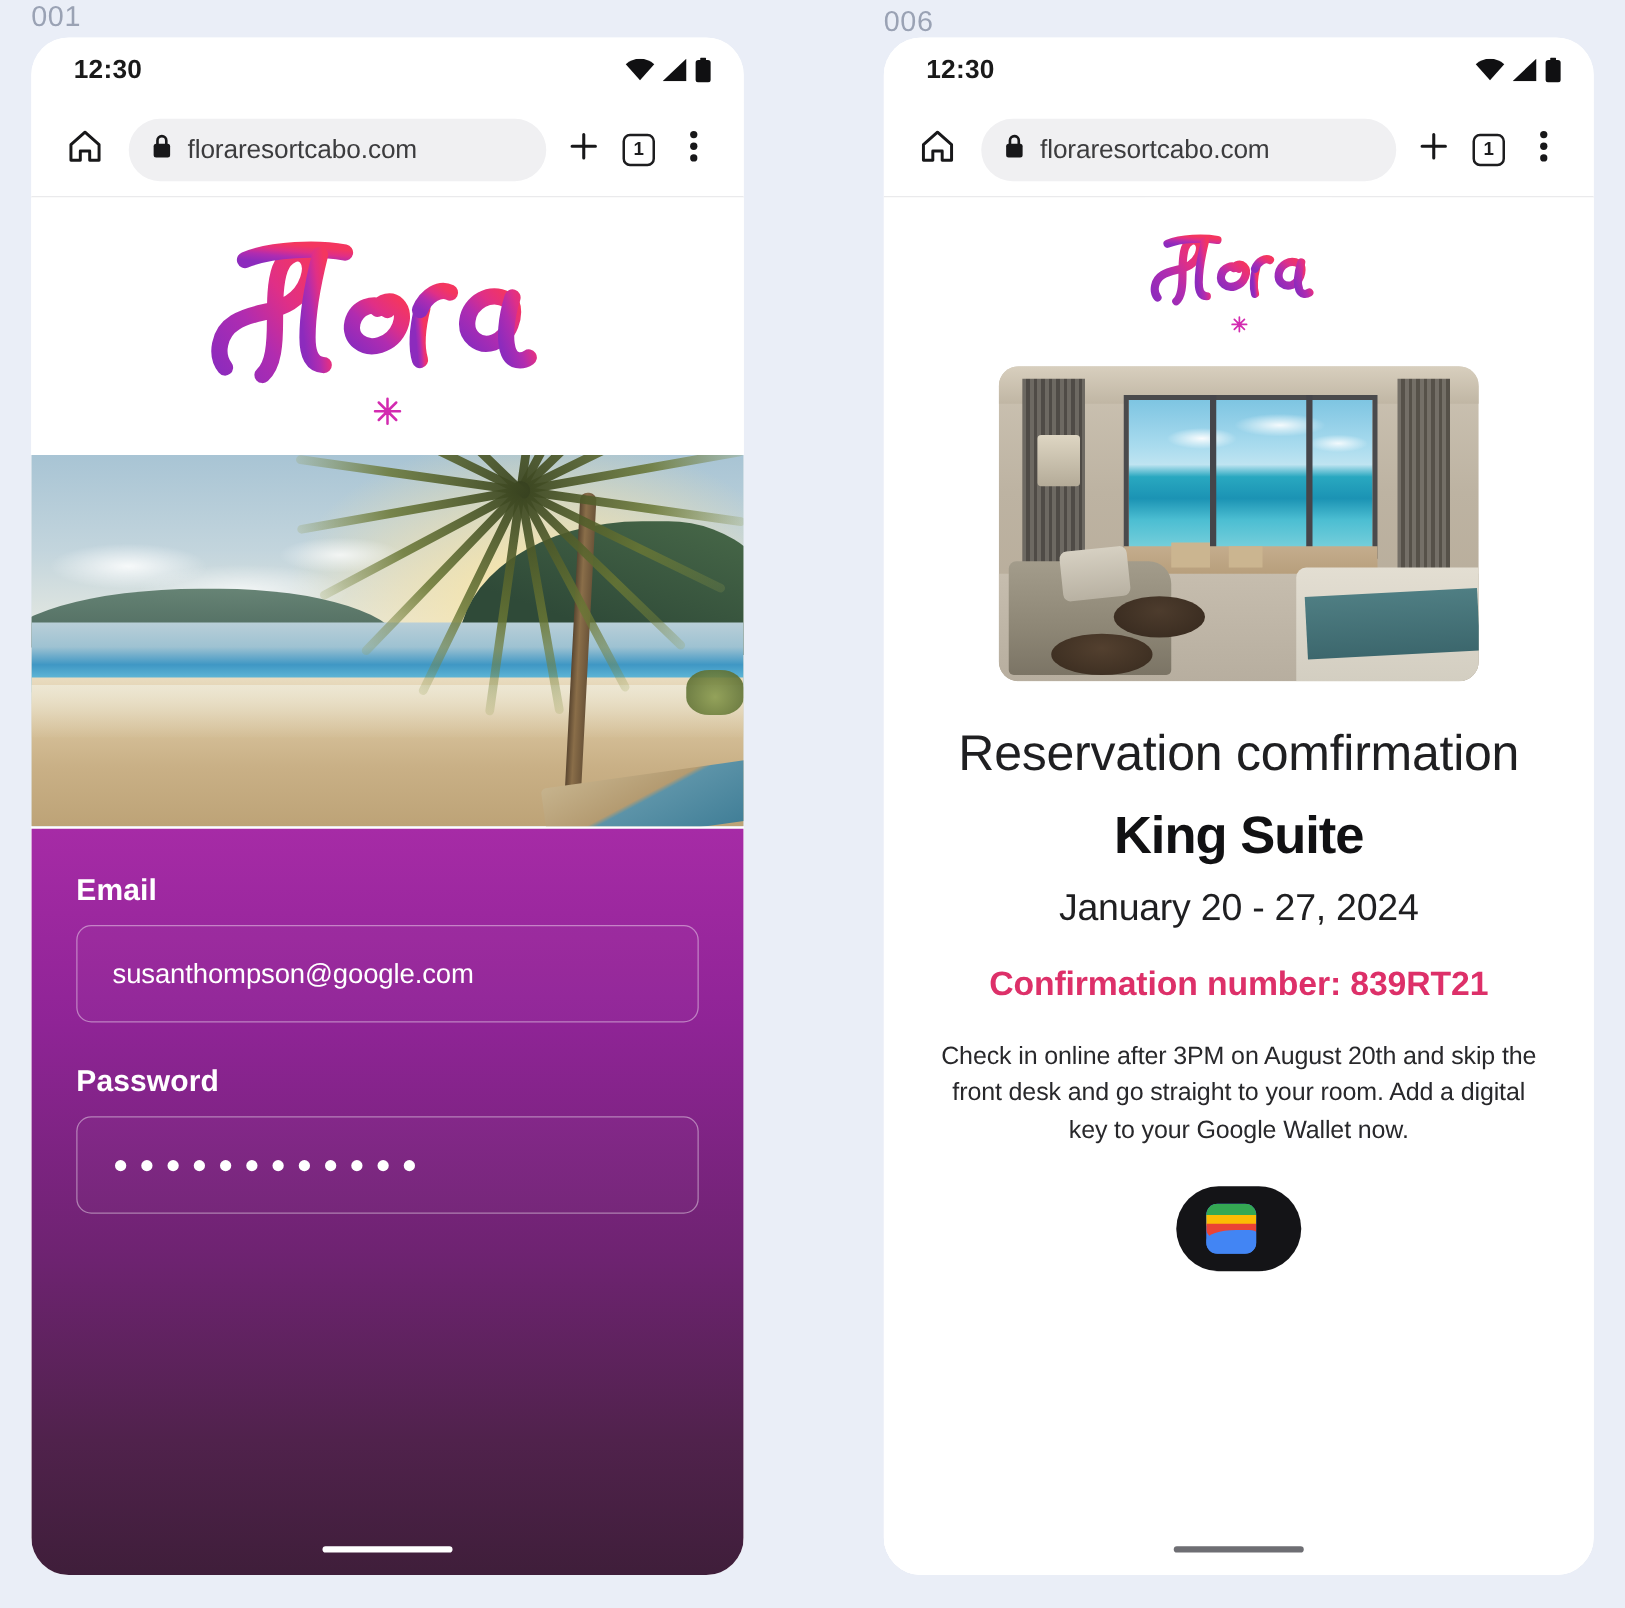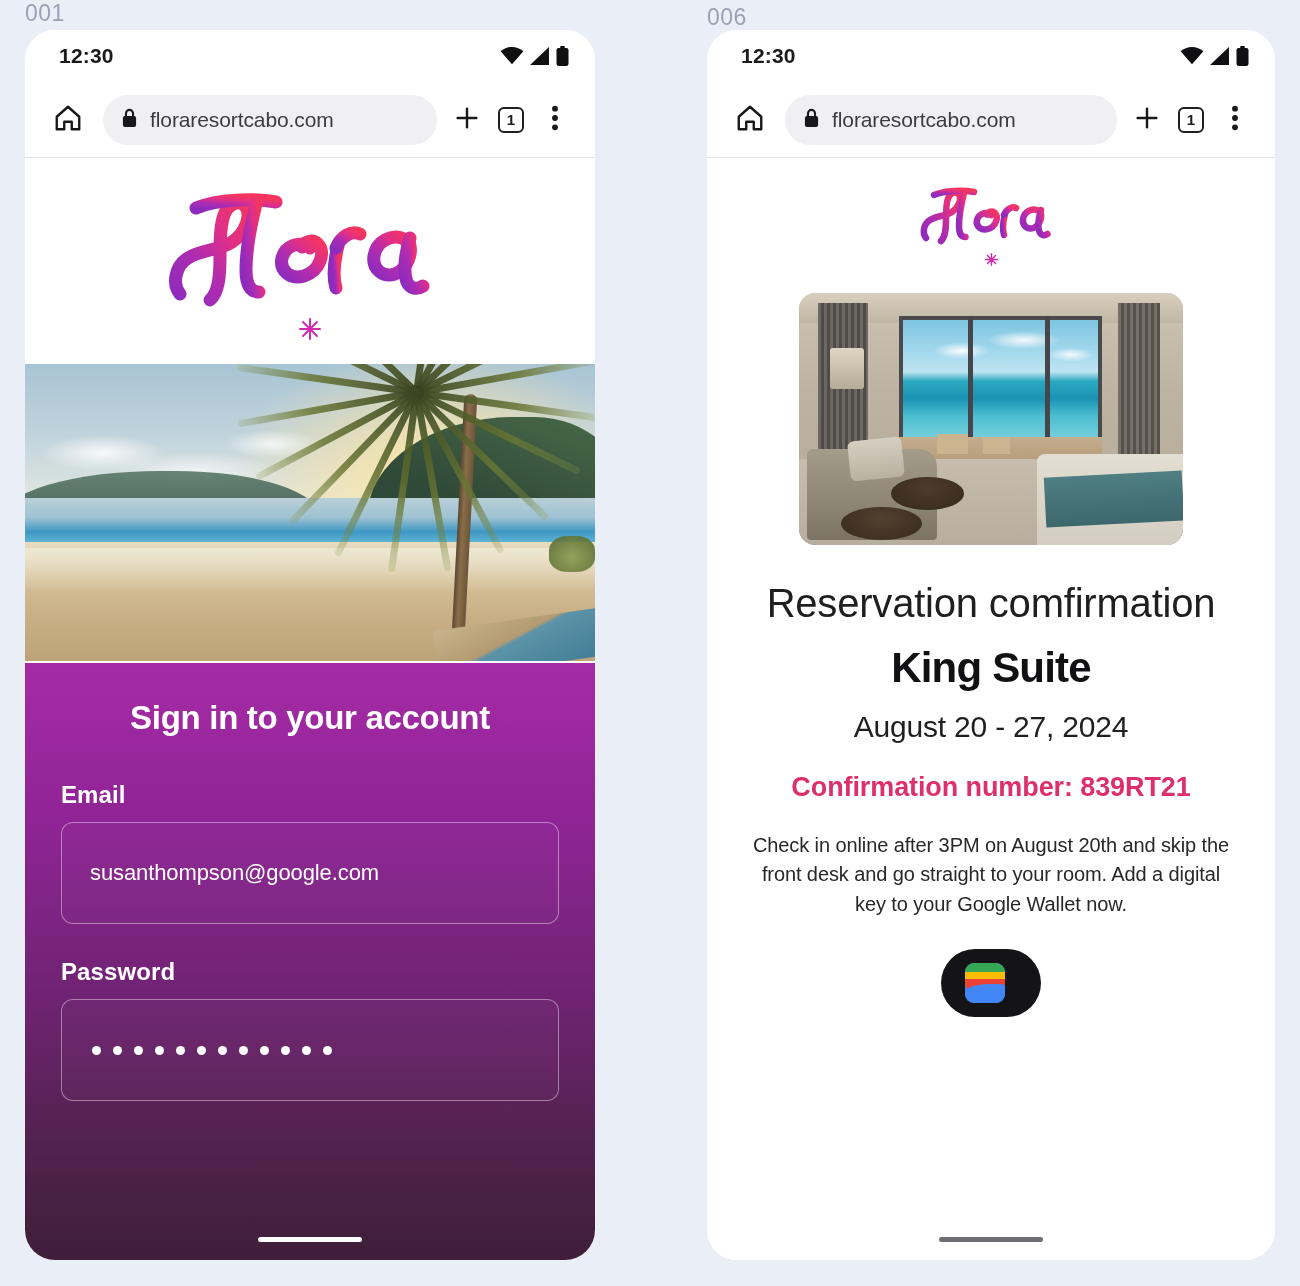--- a/index.html
+++ b/index.html
@@ -210,21 +210,21 @@
     letter-spacing: -0.3px;
     margin-bottom: 44px;
   }
   .field-label {
     font-size: 24px;
     font-weight: 700;
     margin-bottom: 13px;
     letter-spacing: 0.1px;
   }
   .field-box {
-    height: 102px;
+    height: 78px;
     border: 1.5px solid rgba(255,255,255,.42);
     border-radius: 12px;
     display: flex;
     align-items: center;
     padding: 0 28px;
     margin-bottom: 34px;
     background: rgba(255,255,255,.02);
   }
   .field-value {
     font-size: 22px;
@@ -496,21 +496,20 @@
           <span style="transform:rotate(152deg)"></span>
           <span style="transform:rotate(170deg)"></span>
           <span style="transform:rotate(188deg)"></span>
           <span style="transform:rotate(206deg)"></span>
           <span style="transform:rotate(224deg)"></span>
         </div>
         <div class="hp-pool"></div>
       </div>
 
       <div class="signin">
-        <div class="signin-title">Sign in to your account</div>
 
         <div>
           <div class="field-label">Email</div>
           <div class="field-box">
             <span class="field-value">susanthompson@google.com</span>
           </div>
         </div>
 
         <div>
           <div class="field-label">Password</div>
@@ -648,21 +647,21 @@
           <div class="rp-sofa"></div>
           <div class="rp-cushion"></div>
           <div class="rp-table1"></div>
           <div class="rp-table2"></div>
           <div class="rp-bed"></div>
           <div class="rp-throw"></div>
         </div>
 
         <div class="conf-kicker">Reservation comfirmation</div>
         <div class="conf-room">King Suite</div>
-        <div class="conf-dates">August 20 - 27, 2024</div>
+        <div class="conf-dates">January 20 - 27, 2024</div>
         <div class="conf-number">Confirmation number: 839RT21</div>
         <div class="conf-body">Check in online after 3PM on August 20th and skip the front desk and go straight to your room. Add a digital key to your Google Wallet now.</div>
 
         <button class="wallet-btn">
           <span class="wallet-icon">
             <span class="wi-green"></span>
             <span class="wi-yellow"></span>
             <span class="wi-red"></span>
             <span class="wi-blue"></span>
           </span>

